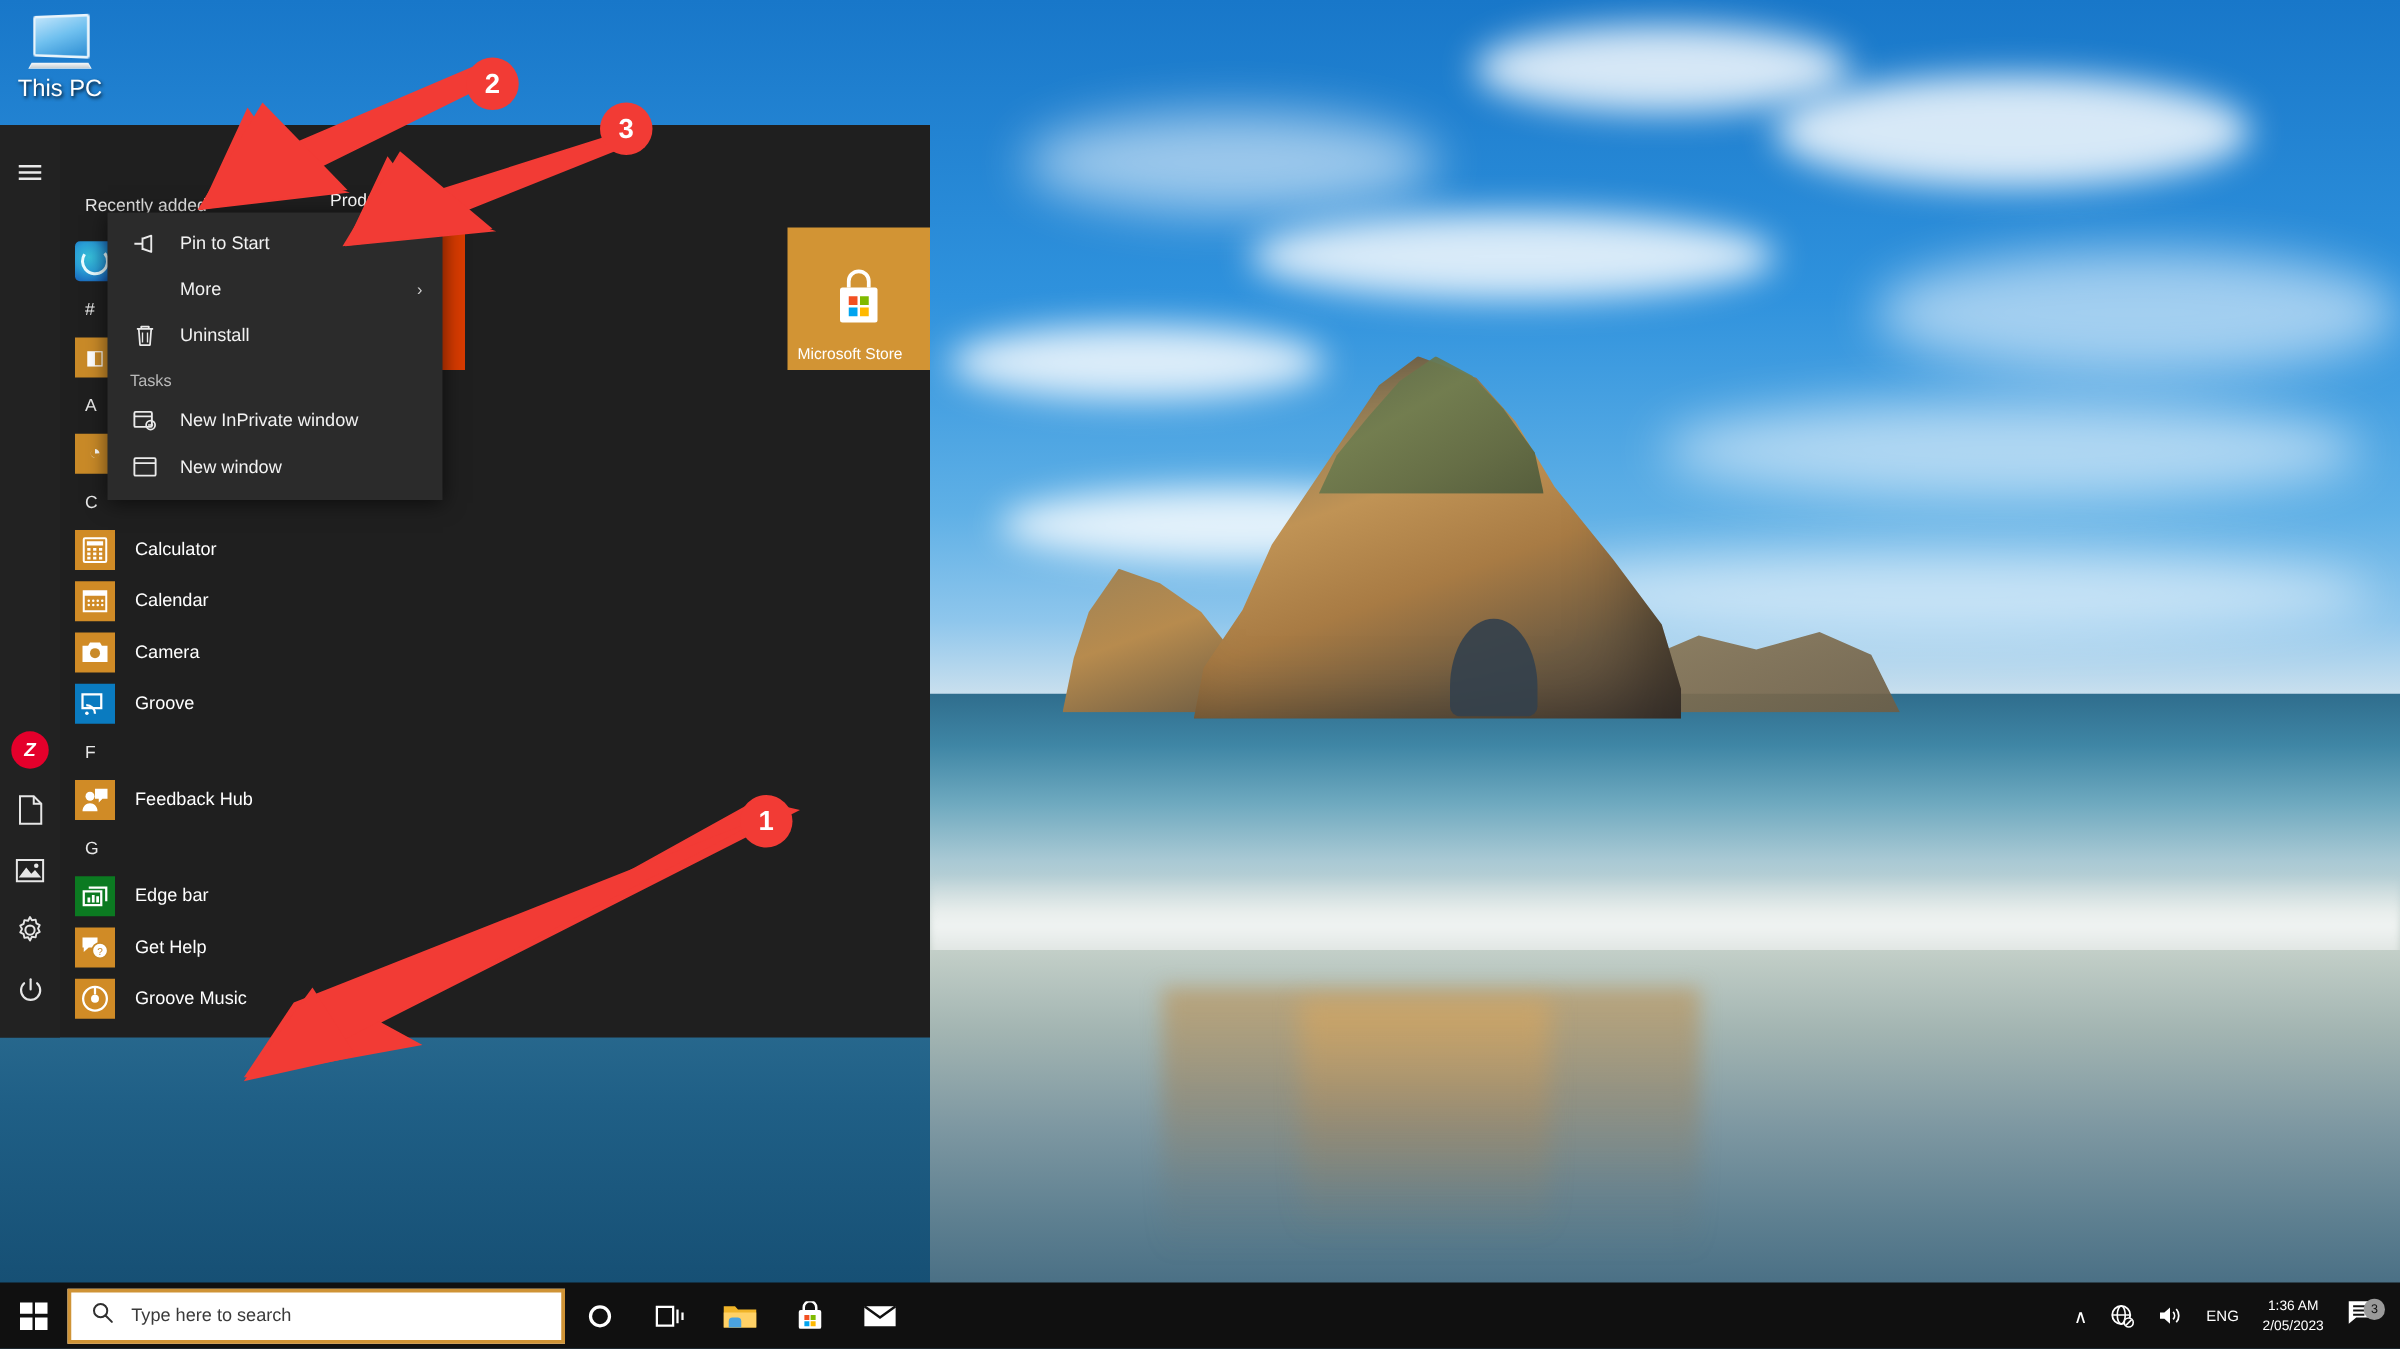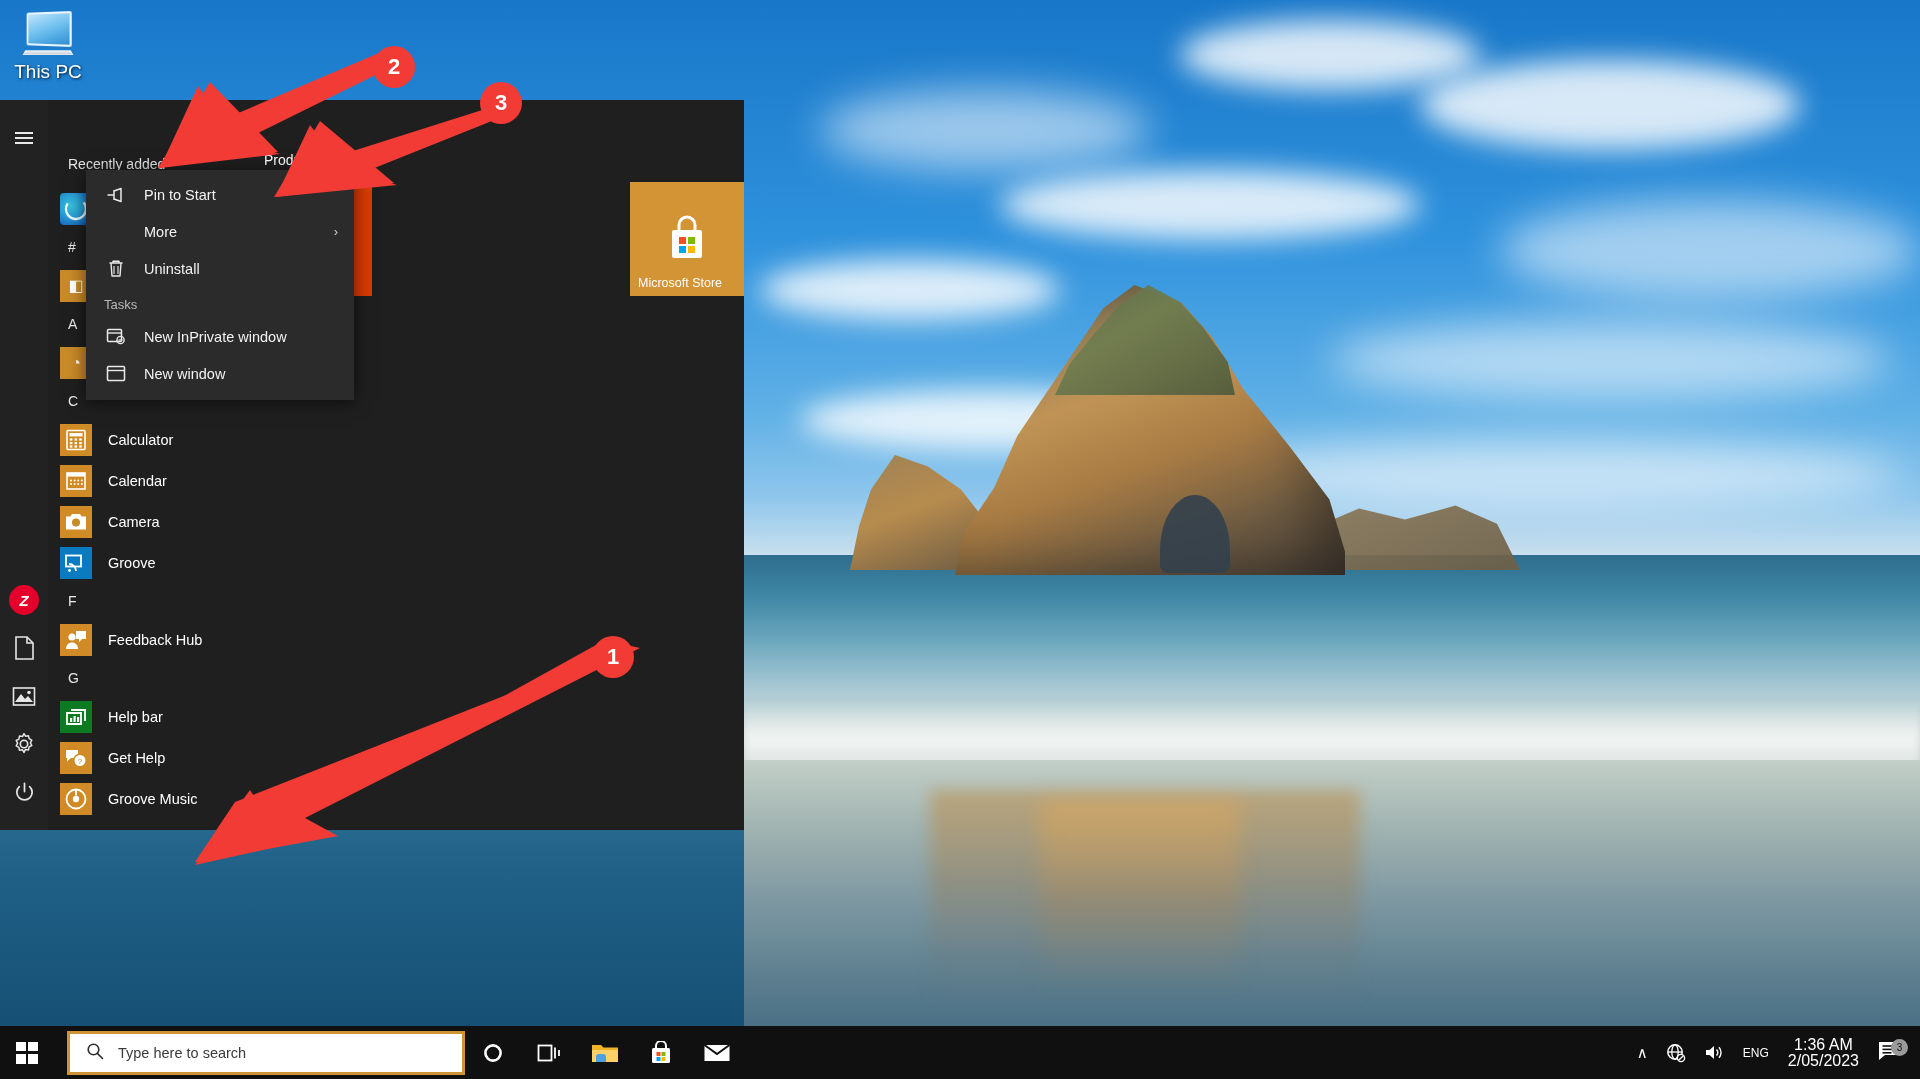--- a/index.html
+++ b/index.html
@@ -211,38 +211,38 @@
     display:flex; align-items:center;
   }
   #startbtn {
     width:54px; height:53px;
     display:flex;align-items:center;justify-content:center;
     cursor:pointer;
   }
   .winlogo { width:22px; height:22px; display:grid; grid-template-columns:1fr 1fr; grid-template-rows:1fr 1fr; gap:2.5px; }
   .winlogo i { background:#fff; display:block; }
   #searchbox {
-    width:398px; height:44px; margin-left:13px;
+    width:398px; height:44px; margin-left:0;
     background:#fff; border:3px solid #cf9336;
     display:flex; align-items:center; padding-left:16px;
     cursor:text;
   }
   #searchbox .sico { color:#303030; font-size:16px; margin-right:14px; }
   #searchbox .sph { color:#3a3a3a; font-size:14.5px; }
   .tb-ico {
     width:56px; height:53px;
     display:flex;align-items:center;justify-content:center;
     cursor:pointer; color:#fff;
   }
   #tray {
     margin-left:auto; display:flex; align-items:center; height:53px;
     padding-right:6px; color:#fff;
   }
   .tray-ico { padding:0 9px; display:flex; align-items:center; cursor:pointer; font-size:15px; }
-  #clock { text-align:center; font-size:16px; line-height:16px; padding:0 14px 0 10px; cursor:pointer; }
+  #clock { text-align:center; font-size:11px; line-height:16px; padding:0 14px 0 10px; cursor:pointer; }
   #notif { position:relative; padding:0 12px 0 4px; cursor:pointer; }
   #notifbadge {
     position:absolute; right:6px; bottom:10px;
     width:17px;height:17px;border-radius:50%;
     background:#9a9a9a; color:#111;
     font-size:10px; display:flex;align-items:center;justify-content:center;
   }
 
   
   .anno-arrow { position:absolute; z-index:60; pointer-events:none; }
@@ -431,21 +431,21 @@
         <svg width="24" height="20" viewBox="0 0 24 20">
             <path d="M3 6h14v11H3z" fill="none" stroke="#fff" stroke-width="1.8"></path>
             <path d="M7 3h14v11" fill="none" stroke="#fff" stroke-width="1.8"></path>
             <g fill="#fff">
               <rect x="6" y="11" width="2.2" height="4"></rect>
               <rect x="9.5" y="9" width="2.2" height="6"></rect>
               <rect x="13" y="10" width="2.2" height="5"></rect>
             </g>
           </svg>
       </div>
-      <div class="app-lbl">Help bar</div>
+      <div class="app-lbl">Edge bar</div>
     </div>
     <div class="app-row">
       <div class="app-ico ico-orange2">
         <svg width="24" height="22" viewBox="0 0 24 22">
             <path d="M2 3h12v8H7l-4 3.5V11H2z" fill="#fff"></path>
             <circle cx="16" cy="13.5" r="6.2" fill="#fff" stroke="#c98a28" stroke-width="1.4"></circle>
             <text x="16" y="17" font-size="8" text-anchor="middle" fill="#c98a28" font-family="sans-serif">?</text>
           </svg>
       </div>
       <div class="app-lbl">Get Help</div>

